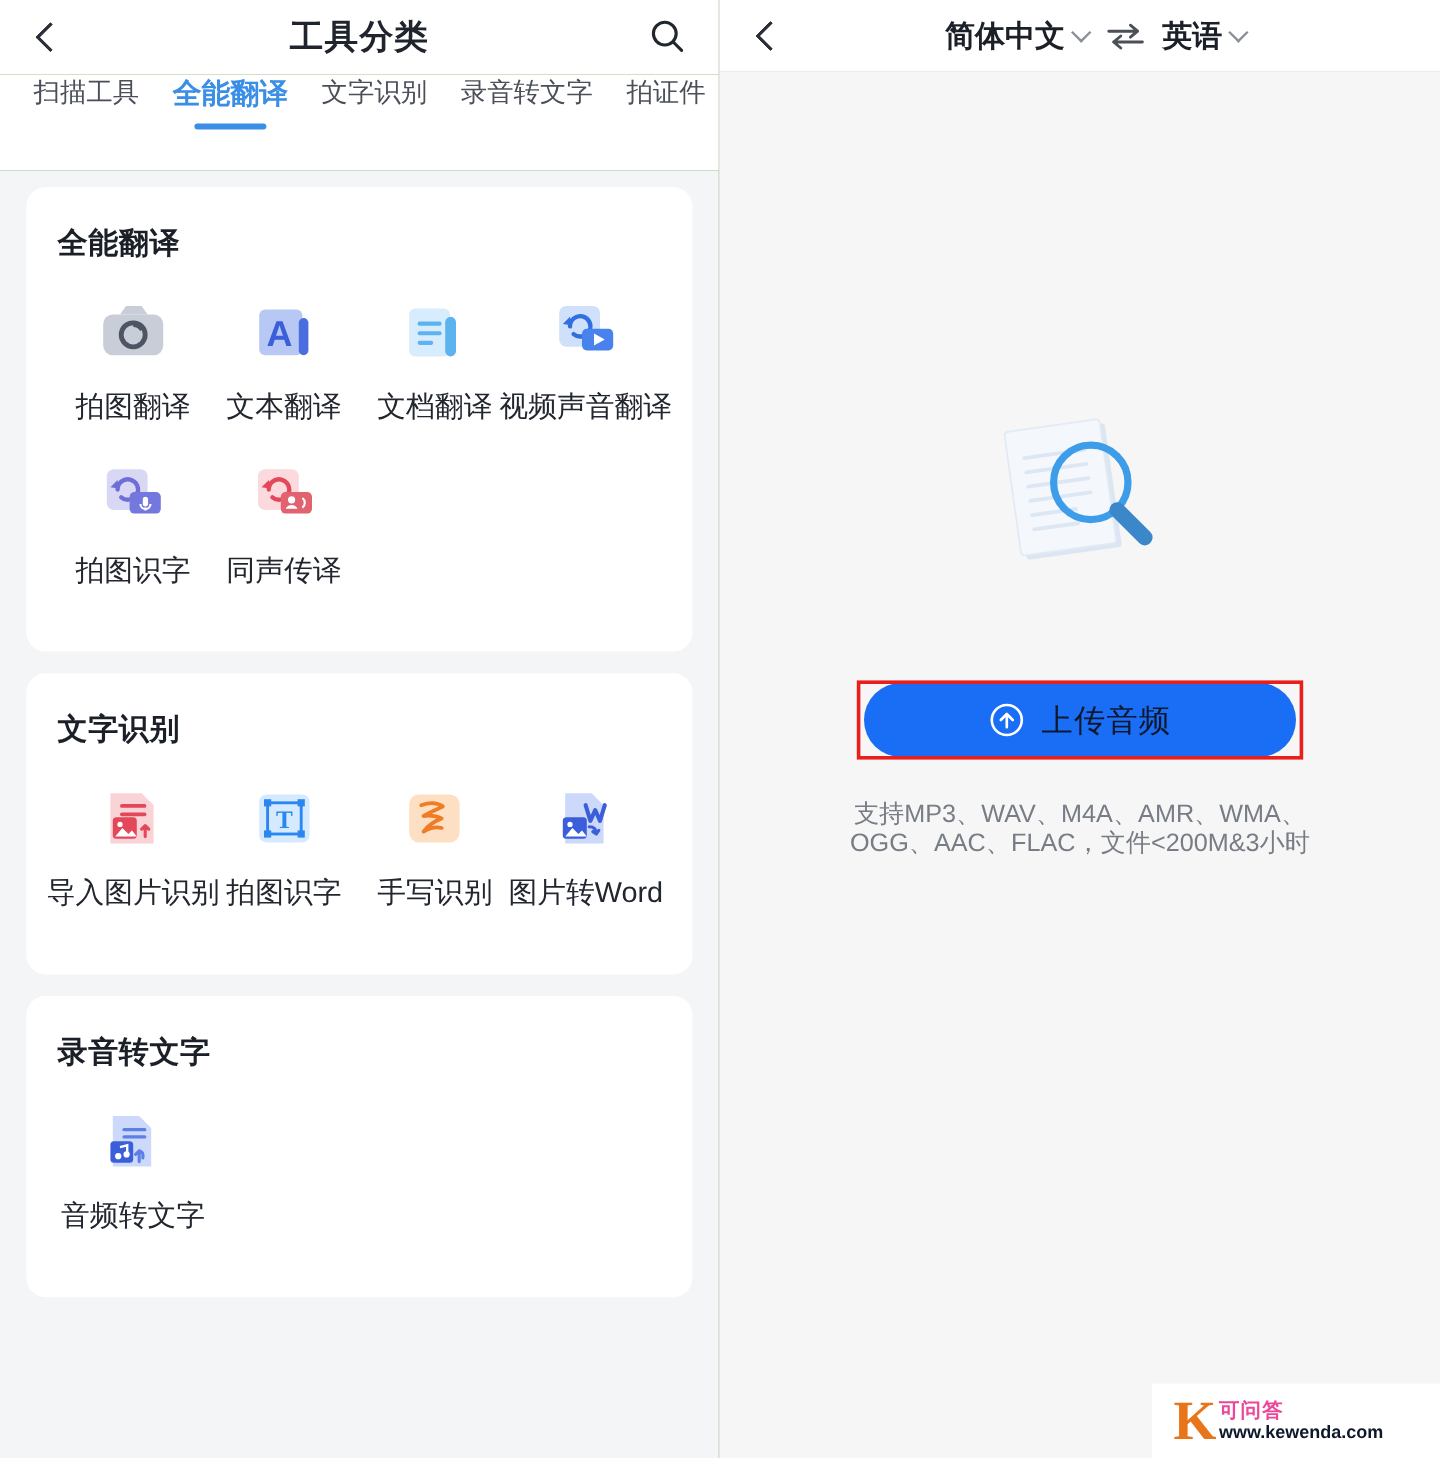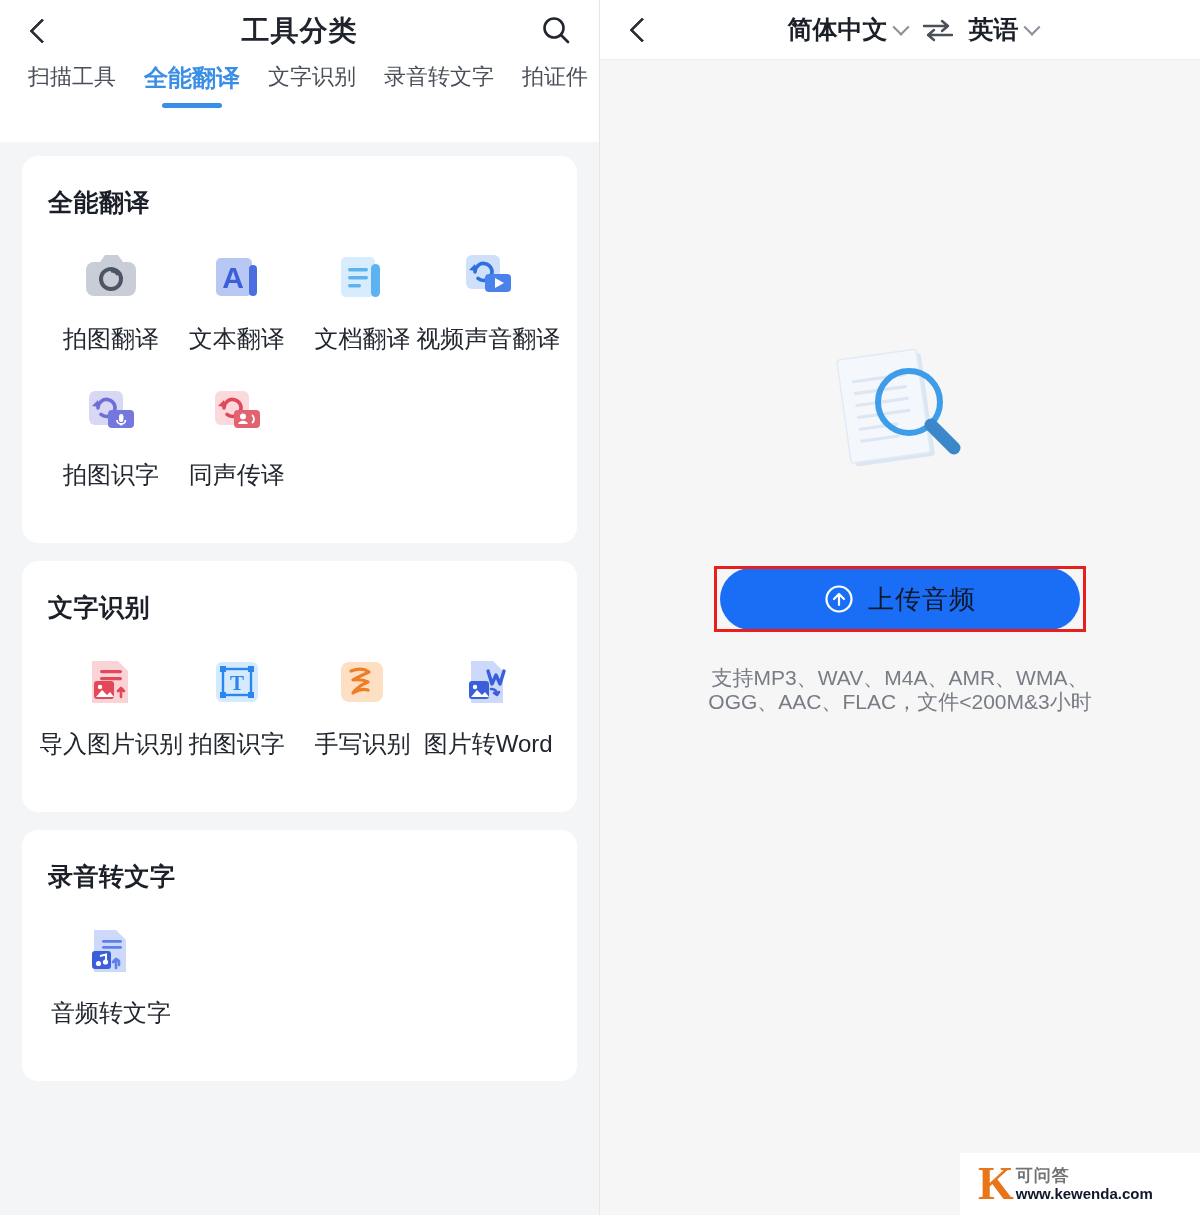--- a/index.html
+++ b/index.html
@@ -203,21 +203,21 @@
     padding-left: 18px;
   }
   .wm-k {
     font-family: "Liberation Serif", serif;
     font-size: 46px; font-weight: bold;
     color: #e8751a;
     line-height: 1;
     margin-right: 2px;
   }
   .wm-text { display: flex; flex-direction: column; line-height: 1.15; }
-  .wm-cn { font-size: 17px; font-weight: bold; color: #737373; letter-spacing: 1px; }
+  .wm-cn { font-size: 17px; font-weight: bold; color: #ec4899; letter-spacing: 1px; }
   .wm-url { font-size: 15px; font-weight: bold; color: #0f172a; }
 </style>
 </head>
 <body>
 
 <div class="screens">
 
   <div class="left-screen">
 
     <div class="l-header">

